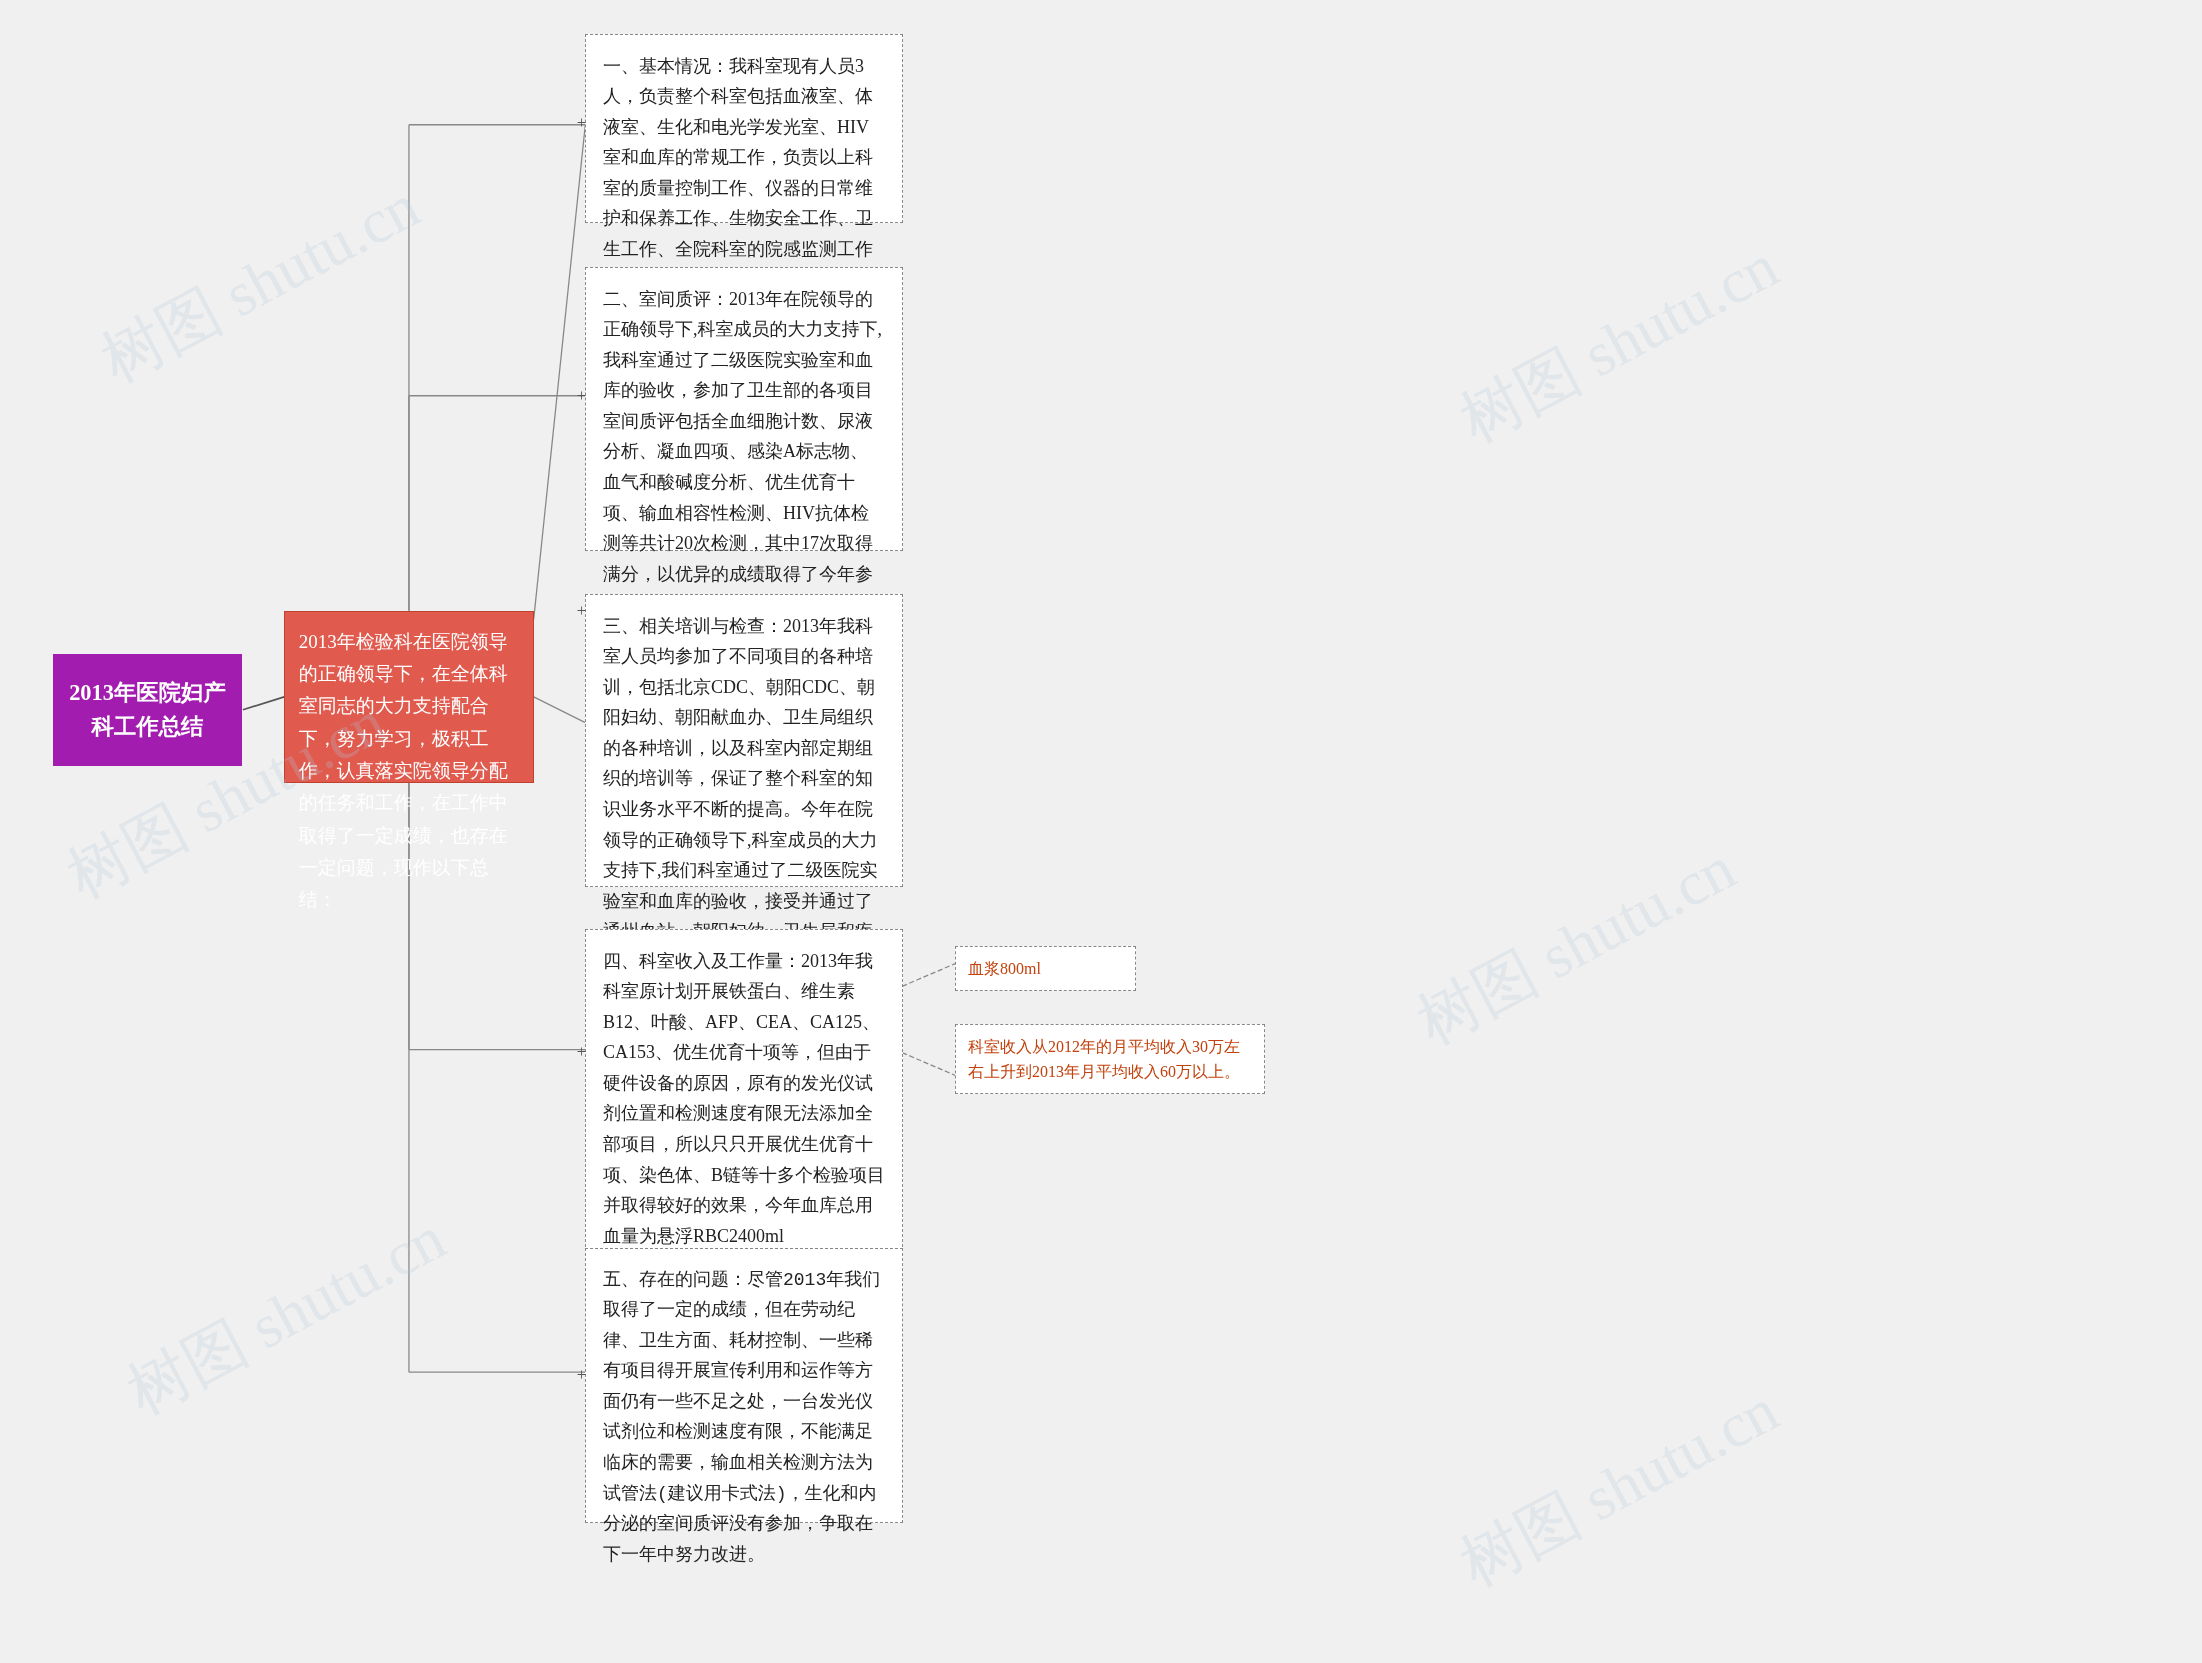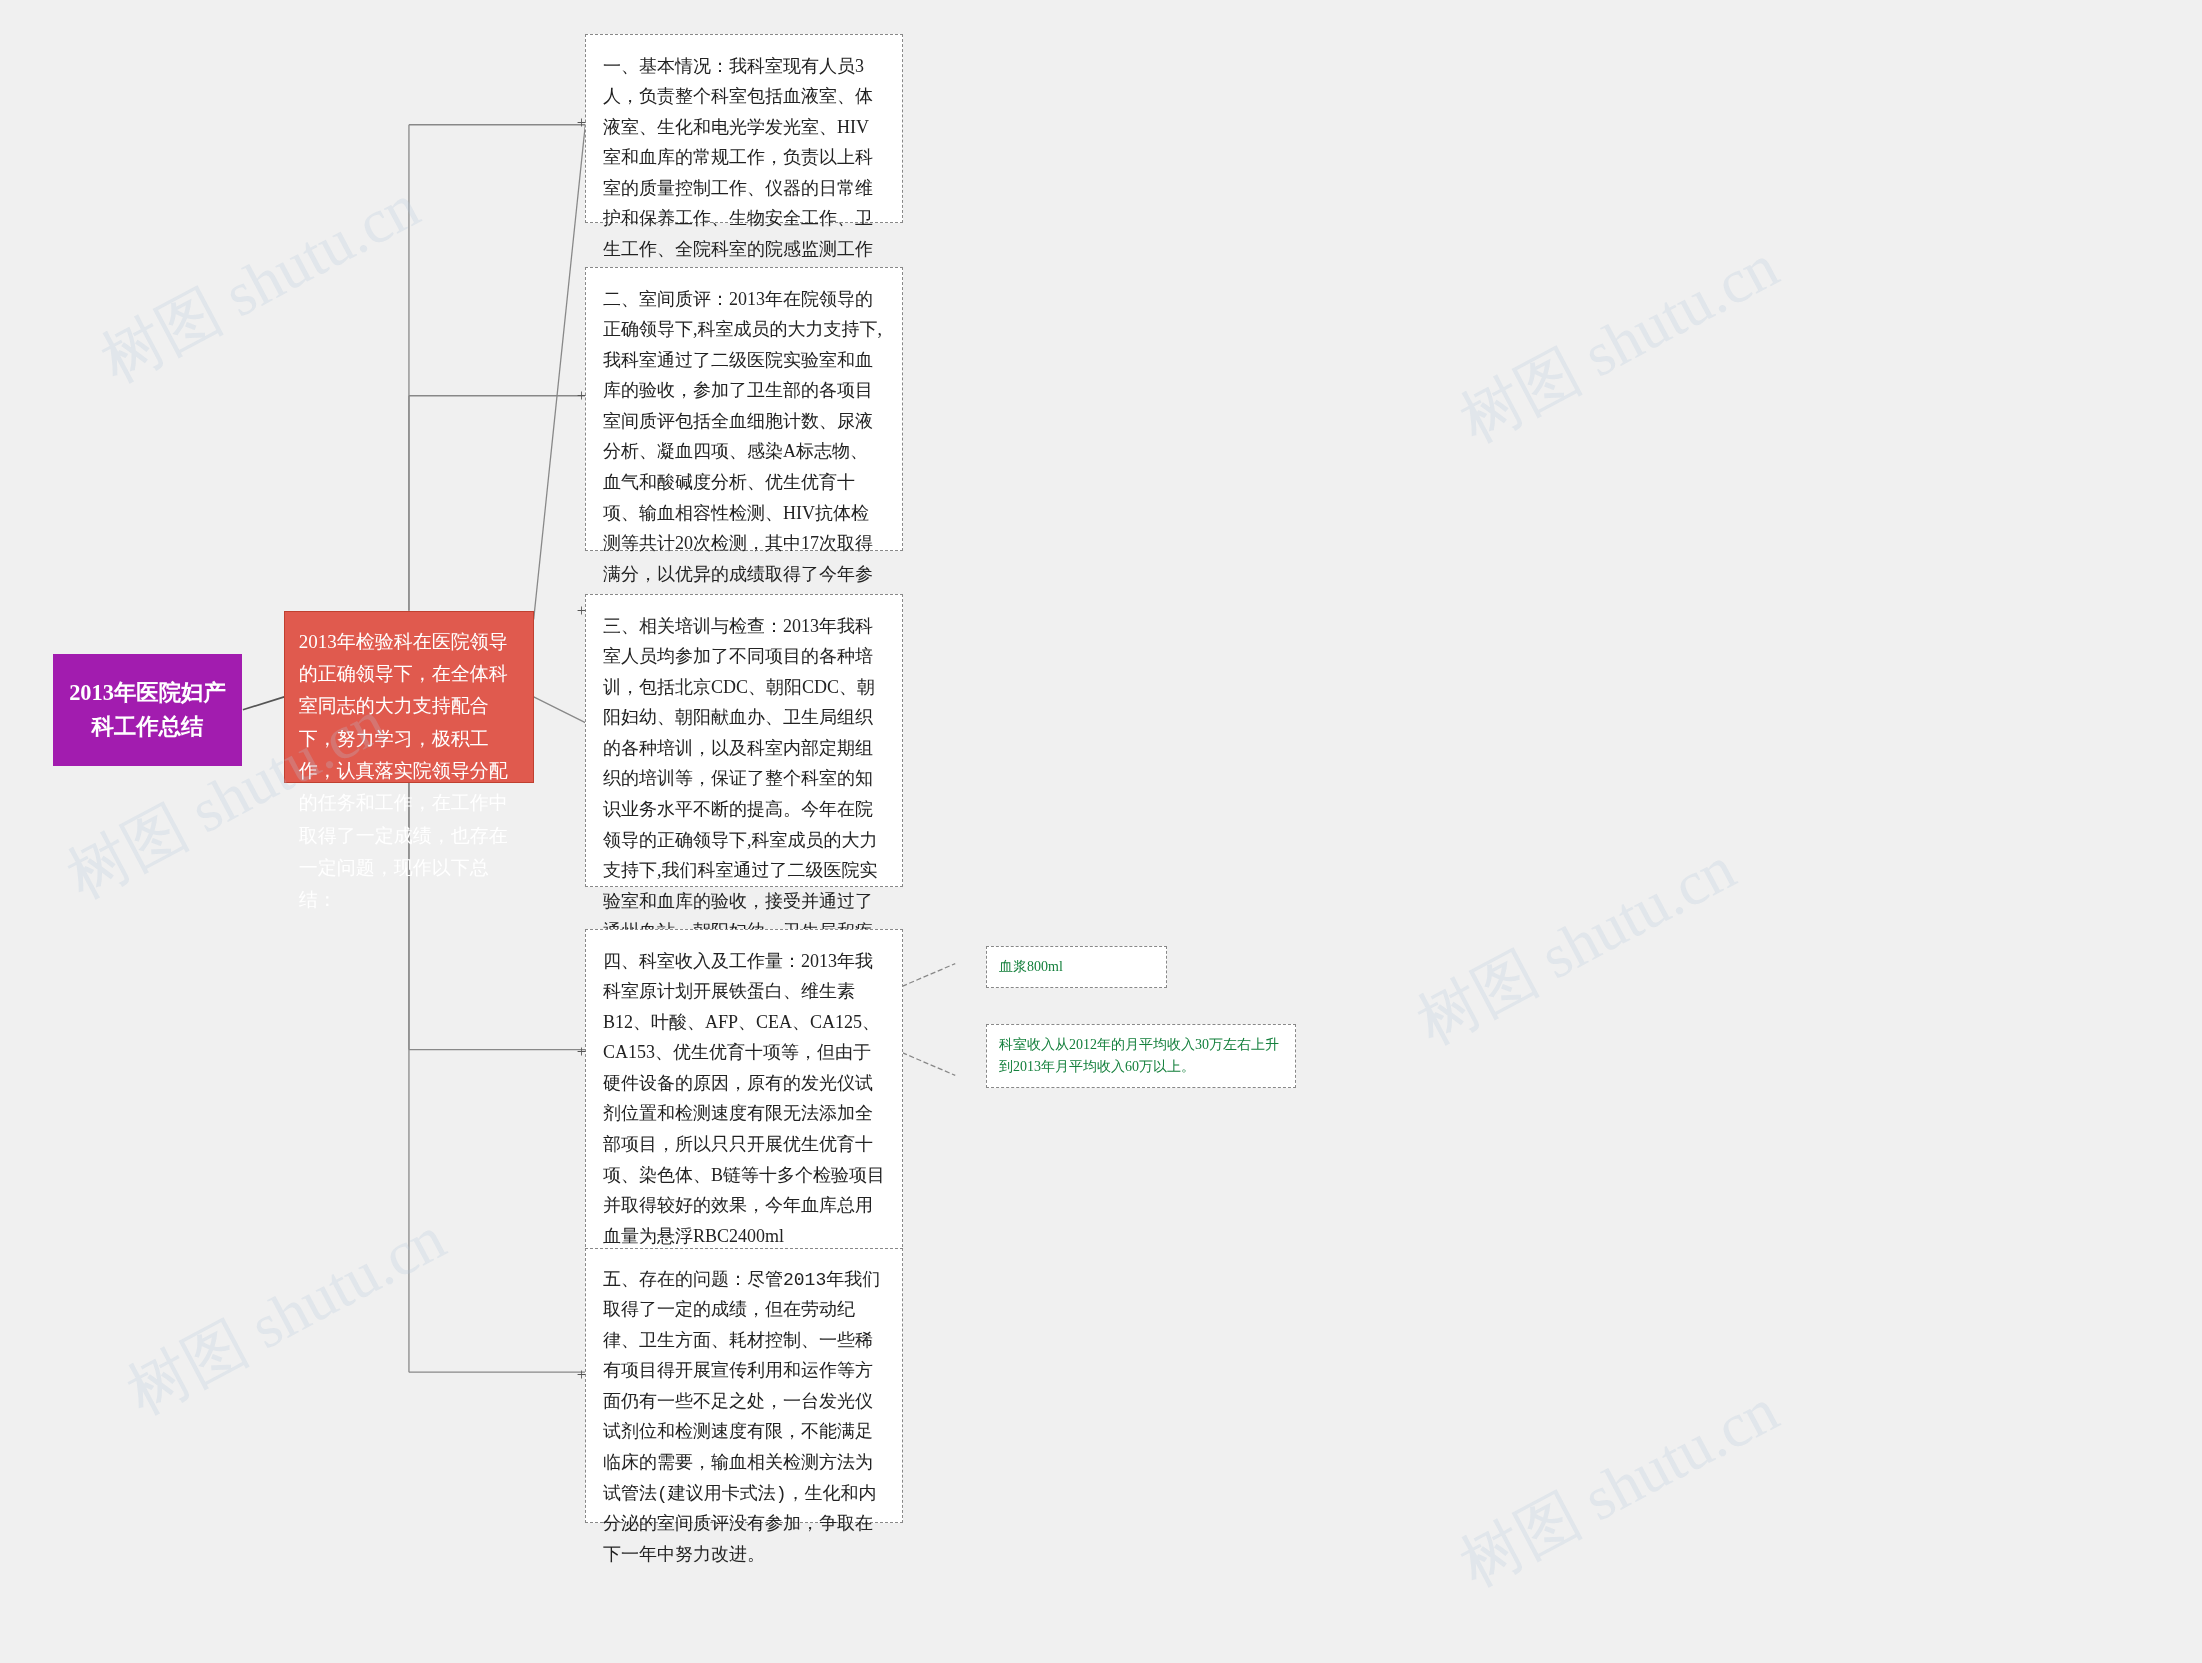--- a/index.html
+++ b/index.html
@@ -75,25 +75,24 @@
       color: #222;
       line-height: 1.7;
       padding: 15.5px 17px;
     }
 
     
     .side-node {
       position: absolute;
       background: #fff;
       border: 1.3px dashed #888;
-      font-size: 14px;
-      color: #15803d;
+      font-size: 16px;
+      color: #c2410c;
       padding: 8.6px 12px;
       line-height: 1.6;
-      margin-left: 31px;
     }
 
     
     svg.connectors {
       position: absolute;
       top: 0; left: 0;
       width: 2203px;
       height: 1663px;
       pointer-events: none;
     }

